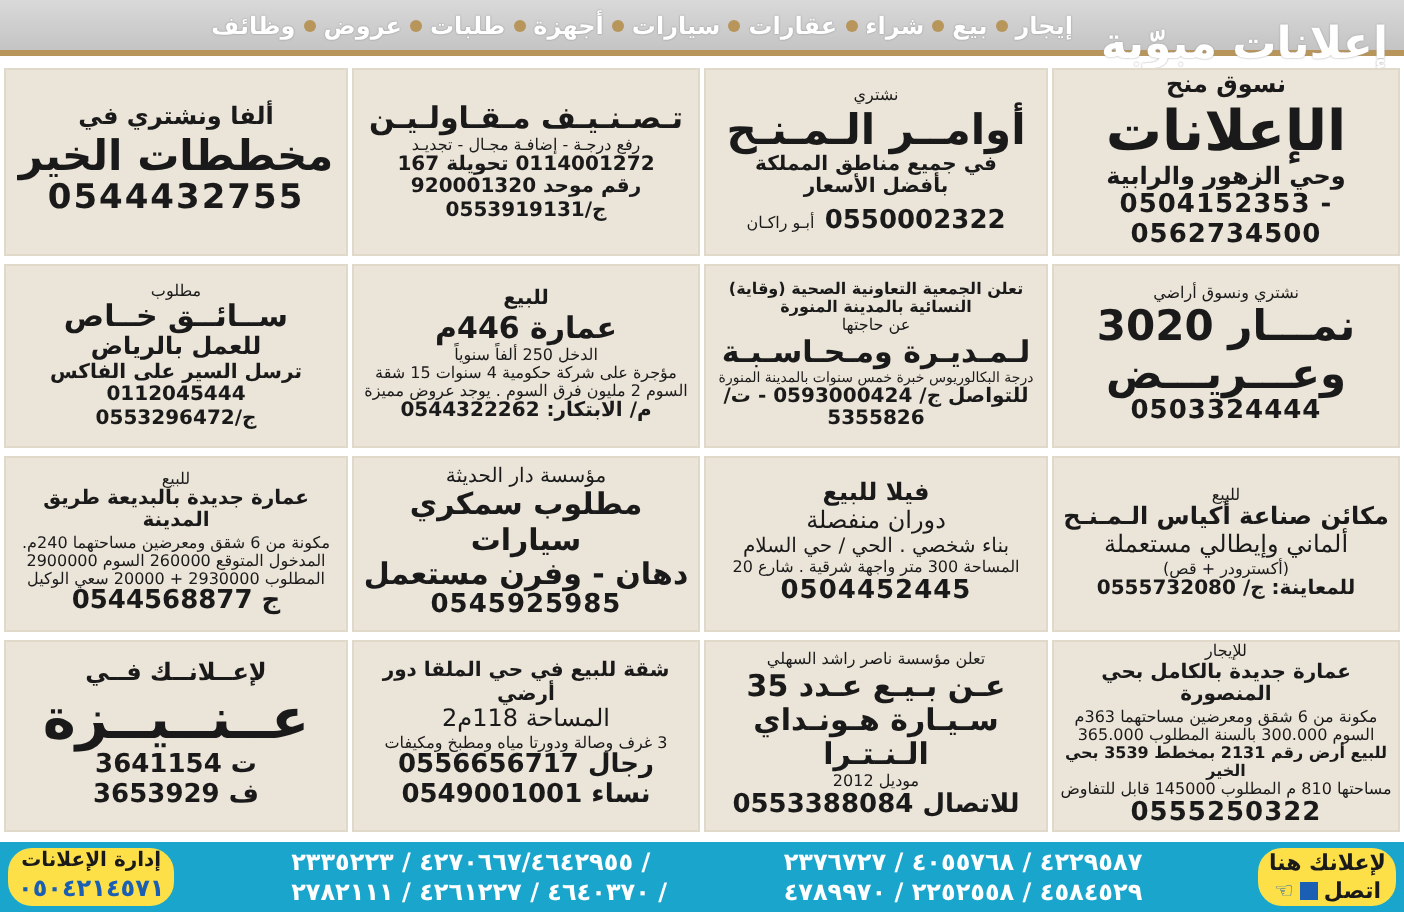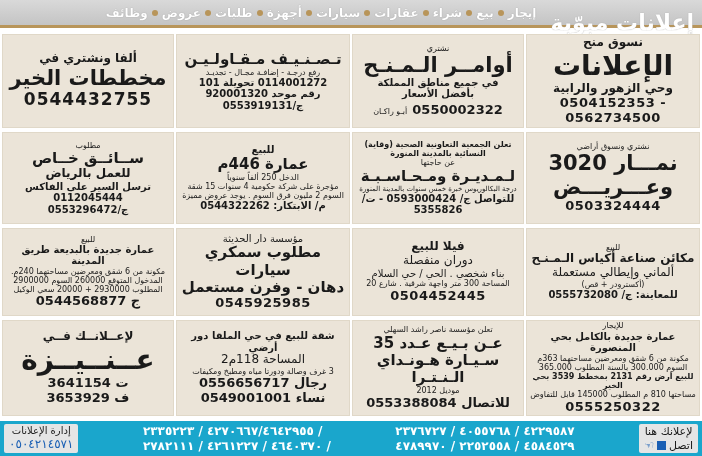--- a/index.html
+++ b/index.html
@@ -43,22 +43,22 @@
   .xxl{ font-size: 28px; font-weight: bold; letter-spacing: 2px; }
   .ph { font-size: 13px; font-weight: bold; letter-spacing: 0.5px; direction: ltr; }
   .phl{ font-size: 17px; font-weight: bold; letter-spacing: 1px; }
 
   .footer {
     position: absolute; left: 0; top: 421px; width: 702px; height: 35px;
     background: #1aa6cc; display: flex; align-items: center; justify-content: space-between;
     padding: 0 4px;
   }
   .footer .box {
-    background: #e5e5e5; color: #1a1a1a; font-weight: normal; font-size: 11px;
-    padding: 1px 5px; line-height: 1.25; text-align: center; border-radius: 2px;
+    background: #fde047; color: #1a1a1a; font-weight: bold; font-size: 11px;
+    padding: 1px 5px; line-height: 1.25; text-align: center; border-radius: 12px;
   }
   .footer .box .row2 { display: flex; align-items: center; justify-content: center; gap: 3px; }
   .footer .box .sq { width: 9px; height: 9px; background: #1a5fb4; display: inline-block; }
   .footer .box .hand { color: #1a5fb4; font-size: 11px; }
   .footer .nums { color: #ffffff; font-weight: bold; font-size: 12px; line-height: 1.25; text-align: left; direction: ltr; white-space: nowrap; }
   .footer .left-box { color: #1a1a1a; font-size: 10px; }
   .footer .left-box .mgmt-num { color: #1a5fb4; font-size: 12px; direction: ltr; }
 </style>
 </head>
 <body>
@@ -97,21 +97,21 @@
   <div class="ad">
     <div class="s">نشتري</div>
     <div class="xl">أوامــر الـمـنـح</div>
     <div class="m">في جميع مناطق المملكة</div>
     <div class="m">بأفضل الأسعار</div>
     <div><span class="ph">0550002322</span> <span class="s">أبـو راكـان</span></div>
   </div>
   <div class="ad">
     <div class="l">تـصـنـيـف مـقـاولـيـن</div>
     <div class="s">رفع درجـة - إضافـة مجـال - تجديـد</div>
-    <div class="m">0114001272 تحويلة 101</div>
+    <div class="m">0114001272 تحويلة 167</div>
     <div class="m">رقم موحد 920001320</div>
     <div class="m">ج/0553919131</div>
   </div>
   <div class="ad">
     <div class="ml">ألفا ونشتري في</div>
     <div class="xl">مخططات الخير</div>
     <div class="phl">0544432755</div>
   </div>
 
   <div class="ad">

